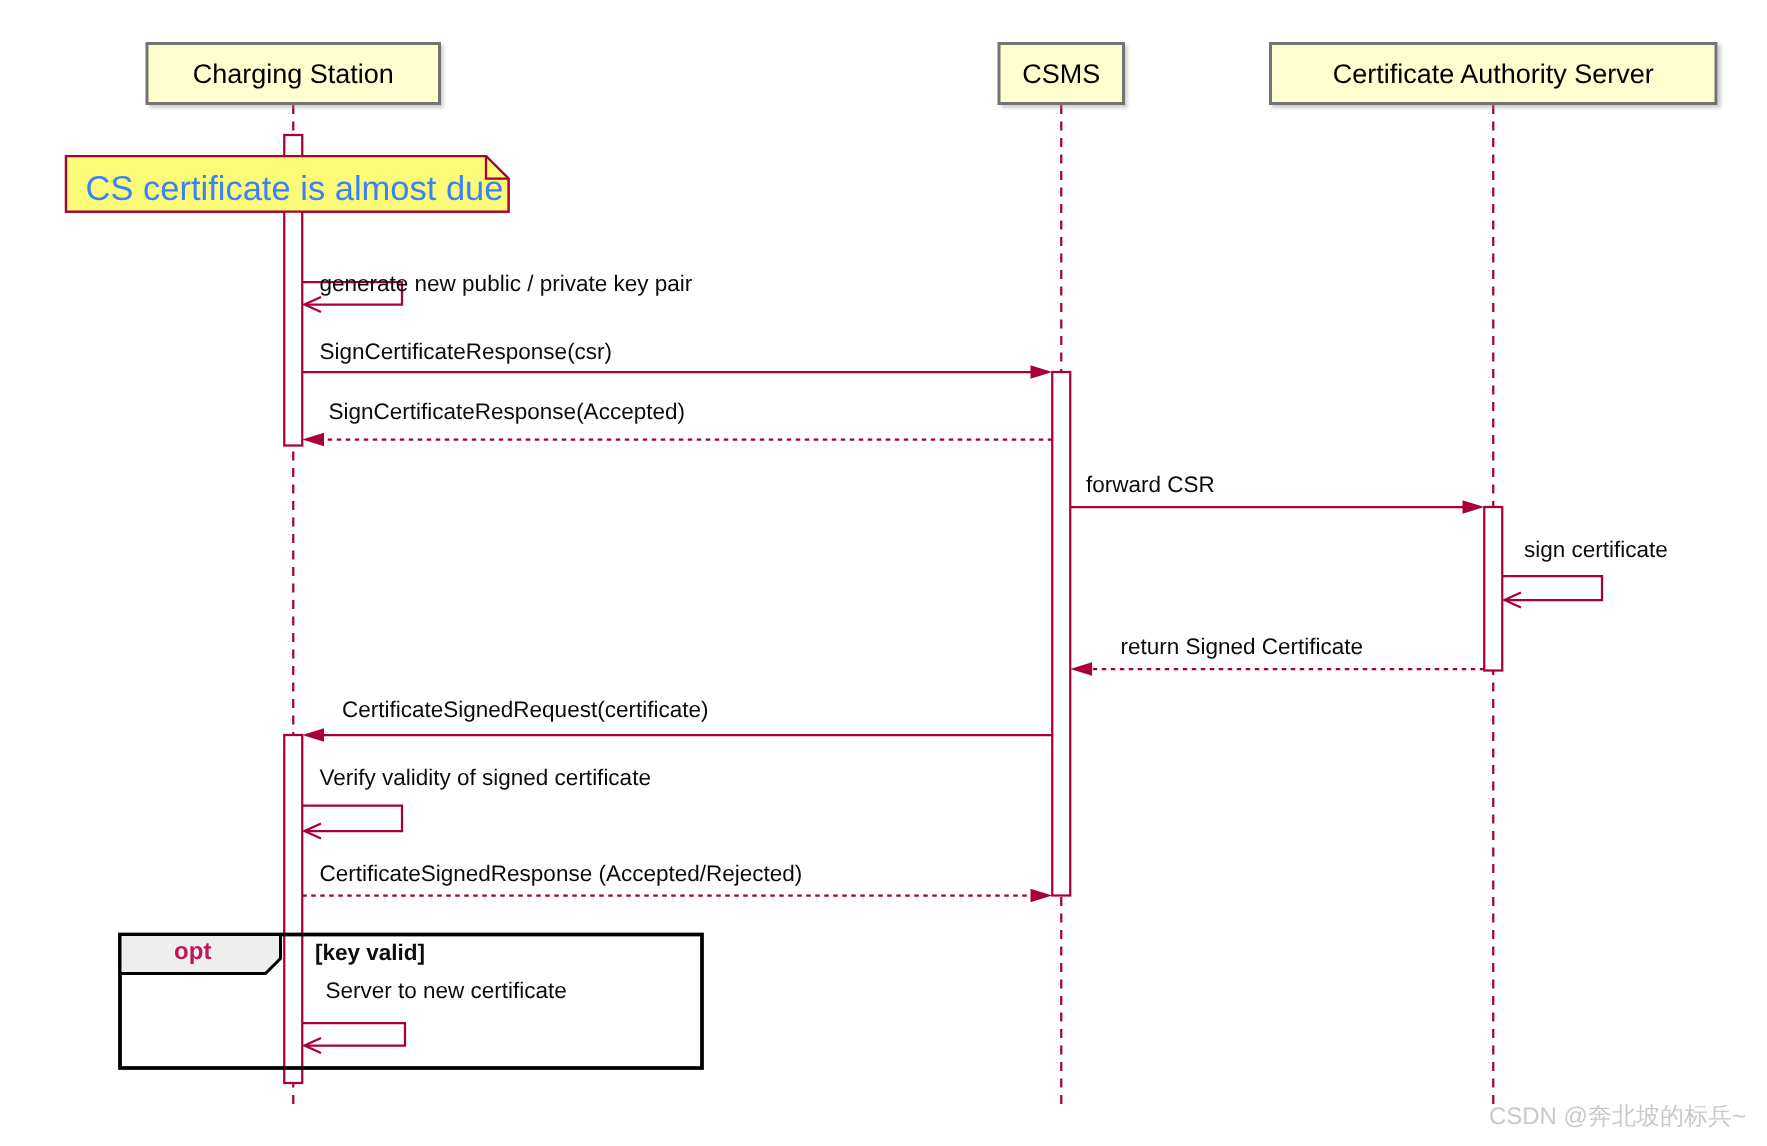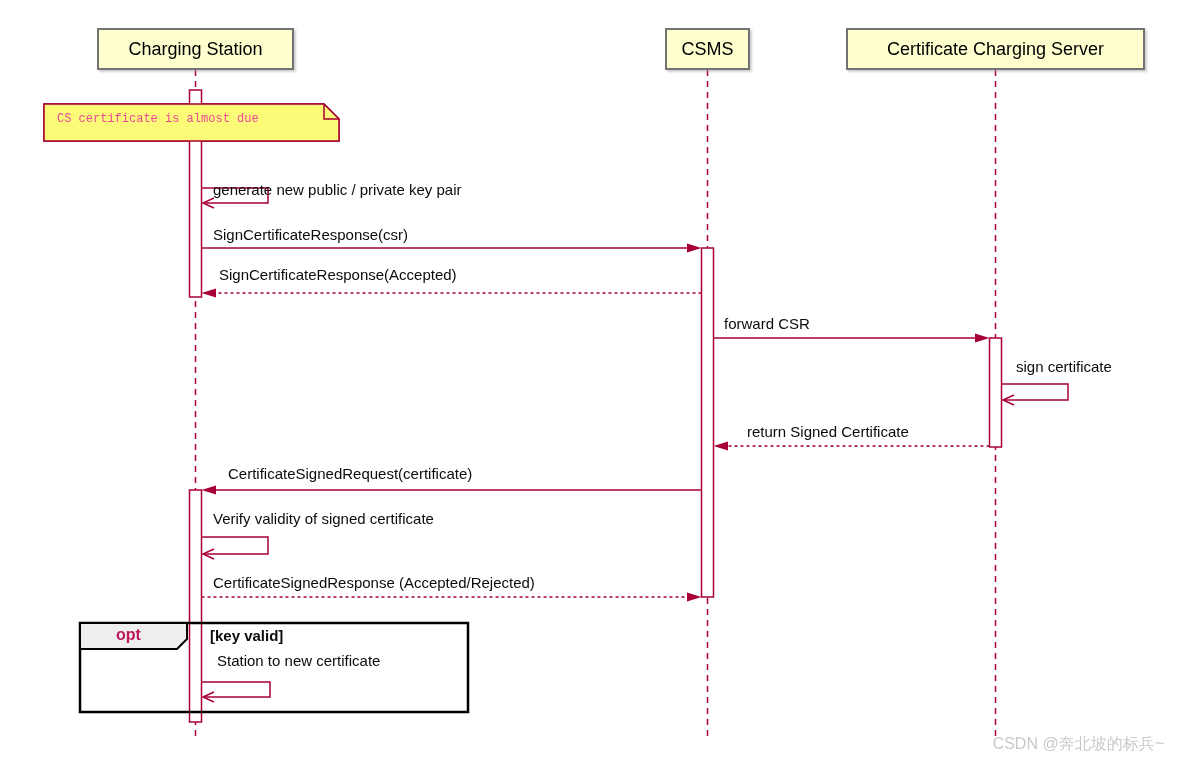--- a/index.html
+++ b/index.html
@@ -12,21 +12,21 @@
     position:absolute;height:42px;box-sizing:border-box;
     background:#FEFECE;border:2px solid #737373;
     display:flex;align-items:center;justify-content:center;
     font-size:18px;color:#000;box-shadow:2px 2px 2px rgba(150,150,150,.45);
     white-space:nowrap;
   }
   .label{
     position:absolute;font-size:15px;color:#0b0b0b;white-space:nowrap;
   }
   .bold{font-weight:bold;}
-  .note-text{position:absolute;font-size:12px;color:#ec4899;white-space:nowrap;font-family:Liberation Mono, monospace;}
+  .note-text{position:absolute;font-size:23px;color:#3b82f6;white-space:nowrap;}
   .opt-label{
     position:absolute;left:80px;top:626px;width:97px;text-align:center;
     font-weight:bold;font-size:16px;color:#be185d;
   }
   .watermark{
     position:absolute;right:14px;top:734px;font-size:16px;color:#c9c9c9;
     white-space:nowrap;
   }
 </style>
 </head>
@@ -118,34 +118,34 @@
     </g>
   </svg>
 
   <div class="participant" style="left:97px;top:28px;width:197px;">
     <span>Charging Station</span>
   </div>
   <div class="participant" style="left:665px;top:28px;width:85px;">
     <span>CSMS</span>
   </div>
   <div class="participant" style="left:846px;top:28px;width:299px;">
-    <span>Certificate Charging Server</span>
+    <span>Certificate Authority Server</span>
   </div>
 
   <div class="note-text" style="left:57px;top:112px;">CS certificate is almost due</div>
 
   <div class="label" style="left:213px;top:161px;margin-top:20px;">generate new public / private key pair</div>
   <div class="label" style="left:213px;top:226px;">SignCertificateResponse(csr)</div>
   <div class="label" style="left:219px;top:266px;">SignCertificateResponse(Accepted)</div>
   <div class="label" style="left:724px;top:315px;">forward CSR</div>
   <div class="label" style="left:1016px;top:358px;">sign certificate</div>
   <div class="label" style="left:747px;top:423px;">return Signed Certificate</div>
   <div class="label" style="left:228px;top:465px;">CertificateSignedRequest(certificate)</div>
   <div class="label" style="left:213px;top:510px;">Verify validity of signed certificate</div>
   <div class="label" style="left:213px;top:574px;">CertificateSignedResponse (Accepted/Rejected)</div>
-  <div class="label" style="left:217px;top:652px;">Station to new certificate</div>
+  <div class="label" style="left:217px;top:652px;">Server to new certificate</div>
 
   <div class="opt-label">opt</div>
   <div class="label bold" style="left:210px;top:627px;">[key valid]</div>
 
   <div class="watermark">CSDN @奔北坡的标兵~</div>
 
 </div>
 
 </body></html>

